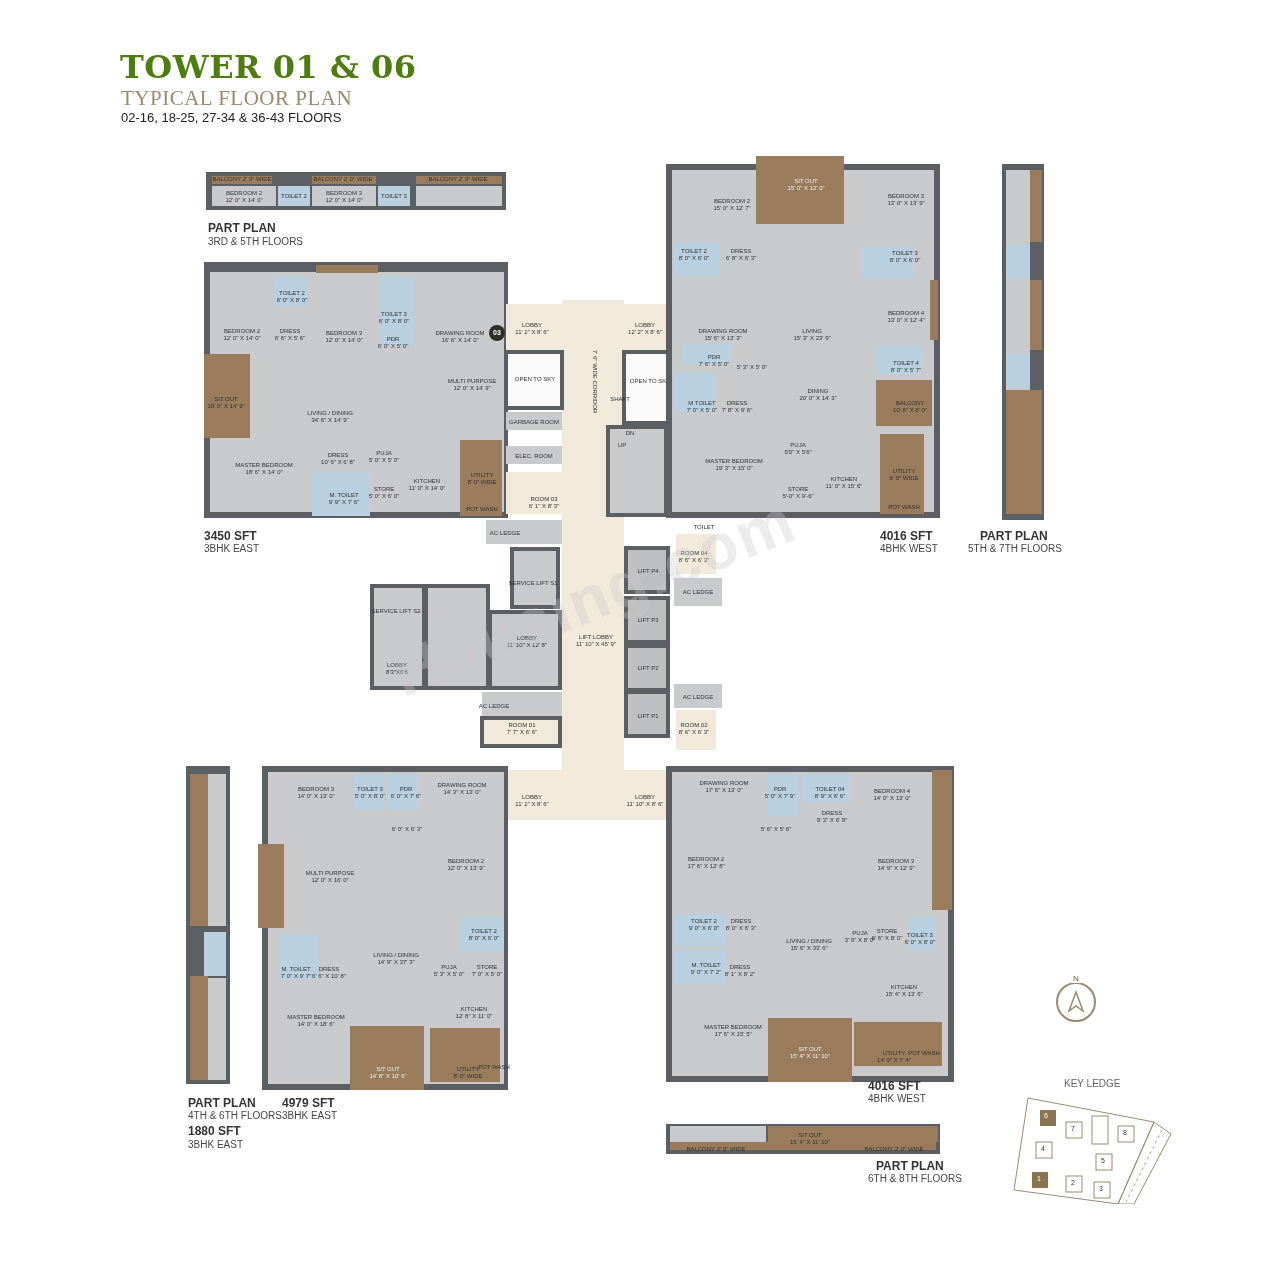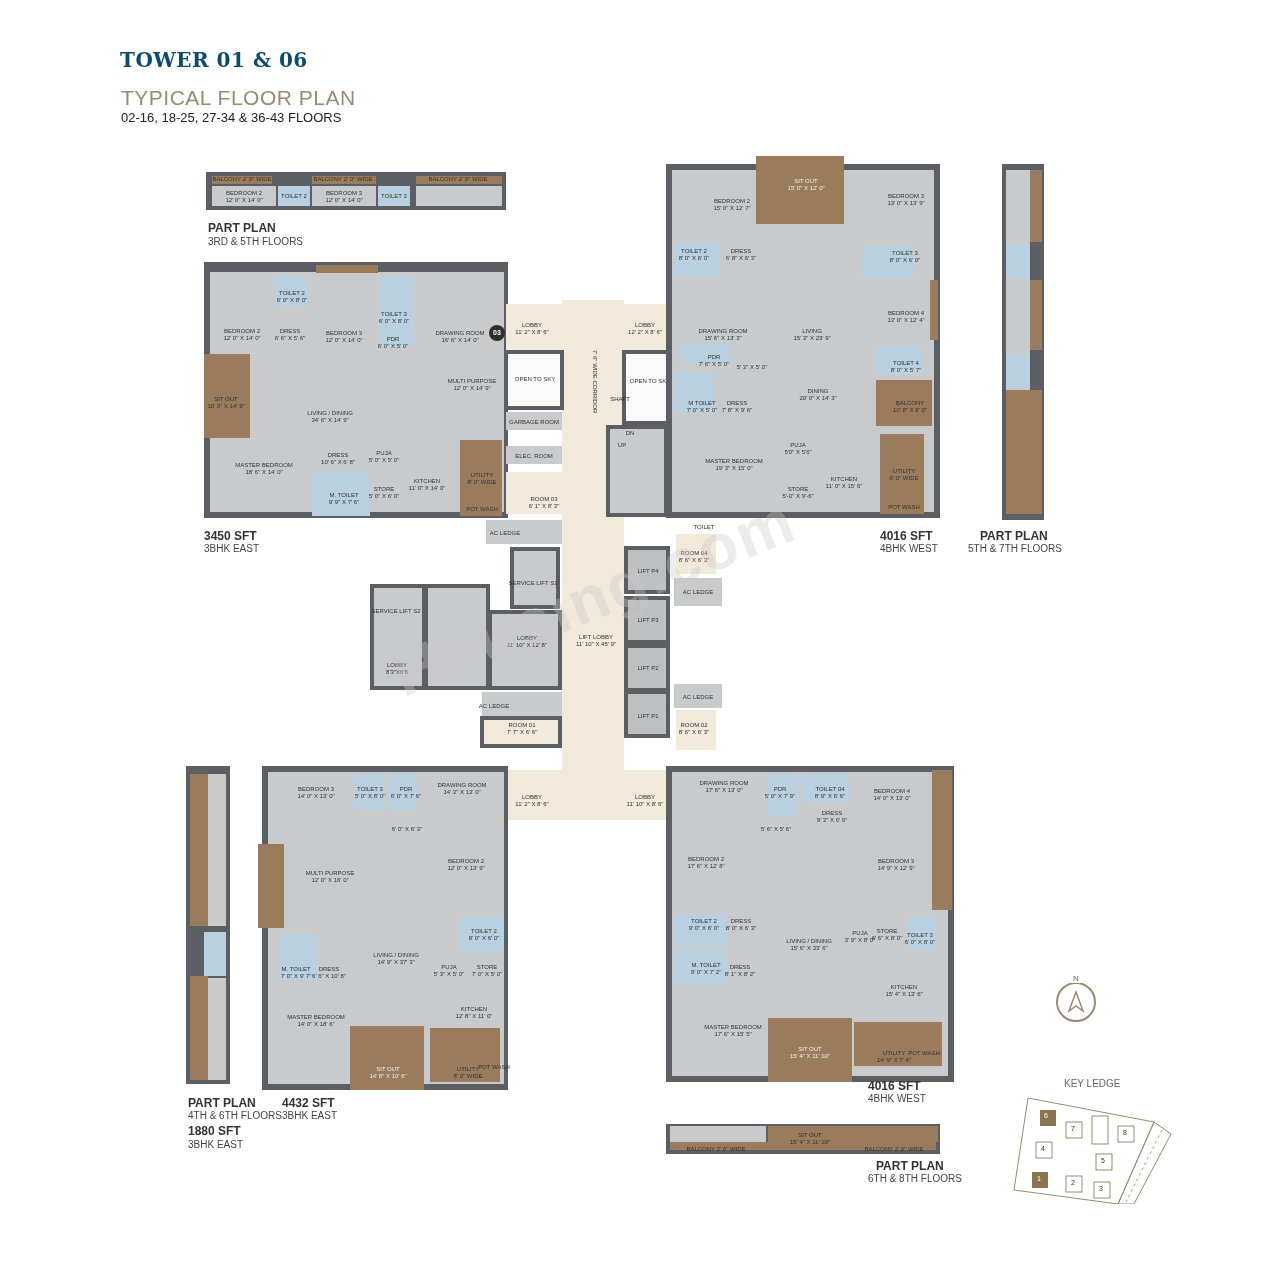--- a/index.html
+++ b/index.html
@@ -1,19 +1,19 @@
 <!DOCTYPE html>
 <html><head>
 <meta charset="utf-8">
 <style>
   html,body{margin:0;padding:0;background:#ffffff;}
   body{width:1280px;height:1280px;position:relative;overflow:hidden;font-family:"Liberation Sans",sans-serif;}
   .abs{position:absolute;}
-  .title-main{left:120px;top:48px;font-family:"DejaVu Serif",serif;font-weight:bold;font-size:20px;color:#0c4a6e;letter-spacing:0.5px;}
-  .title-sub{left:121px;top:86px;font-family:Liberation Sans, sans-serif;font-size:21px;color:#9a8a70;letter-spacing:0.5px;}
+  .title-main{left:120px;top:48px;font-family:"DejaVu Serif",serif;font-weight:bold;font-size:32px;color:#4d7c0f;letter-spacing:0.5px;}
+  .title-sub{left:121px;top:86px;font-family:Liberation Serif, serif;font-size:21px;color:#9a8a70;letter-spacing:0.5px;}
   .title-floors{left:121px;top:110px;font-family:"Liberation Sans",sans-serif;font-size:13px;color:#222;}
   .wall{background:#5b5e62;}
   .floor{background:#c9cacc;}
   .wood{background:#9a7b5c;}
   .wet{background:#b8d0df;}
   .corr{background:#f1e9d9;}
   .room-label{position:absolute;font-size:6px;color:#333;text-align:center;line-height:7px;text-transform:uppercase;white-space:nowrap;transform:translateX(-50%);}
   .plan-label{position:absolute;font-size:12px;font-weight:bold;color:#333;line-height:13px;}
   .plan-sub{position:absolute;font-size:10px;color:#444;line-height:12px;}
   .unit-badge{position:absolute;width:16px;height:16px;border-radius:50%;background:#2f2e28;color:#fff;font-size:7px;font-weight:bold;text-align:center;line-height:16px;}
@@ -282,21 +282,21 @@
 <span class="room-label" style="left:487px;top:971px;">7' 0" x 5' 0"</span>
 <span class="room-label" style="left:316px;top:1014px;">MASTER BEDROOM</span>
 <span class="room-label" style="left:316px;top:1021px;">14' 0" x 18' 6"</span>
 <span class="room-label" style="left:474px;top:1006px;">KITCHEN</span>
 <span class="room-label" style="left:474px;top:1013px;">12' 8" x 11' 0"</span>
 <span class="room-label" style="left:388px;top:1066px;color:#eee;">SIT OUT</span>
 <span class="room-label" style="left:388px;top:1073px;color:#eee;">14' 8" x 10' 6"</span>
 <span class="room-label" style="left:468px;top:1066px;">UTILITY</span>
 <span class="room-label" style="left:468px;top:1073px;">8' 0" WIDE</span>
 <span class="room-label" style="left:494px;top:1064px;">POT WASH</span>
-<div class="plan-label" style="left:282px;top:1097px;">4432 SFT</div>
+<div class="plan-label" style="left:282px;top:1097px;">4979 SFT</div>
 <div class="plan-sub" style="left:282px;top:1110px;">3BHK EAST</div>
 
 <div class="block wall" style="left:186px;top:766px;width:44px;height:318px;">
   <div class="block wood" style="left:4px;top:8px;width:18px;height:152px;"></div>
   <div class="block floor" style="left:22px;top:8px;width:18px;height:152px;"></div>
   <div class="block wet" style="left:18px;top:166px;width:22px;height:44px;"></div>
   <div class="block wood" style="left:4px;top:210px;width:18px;height:104px;"></div>
   <div class="block floor" style="left:22px;top:212px;width:18px;height:102px;"></div>
 </div>
 <div class="plan-label" style="left:188px;top:1097px;">PART PLAN</div>

